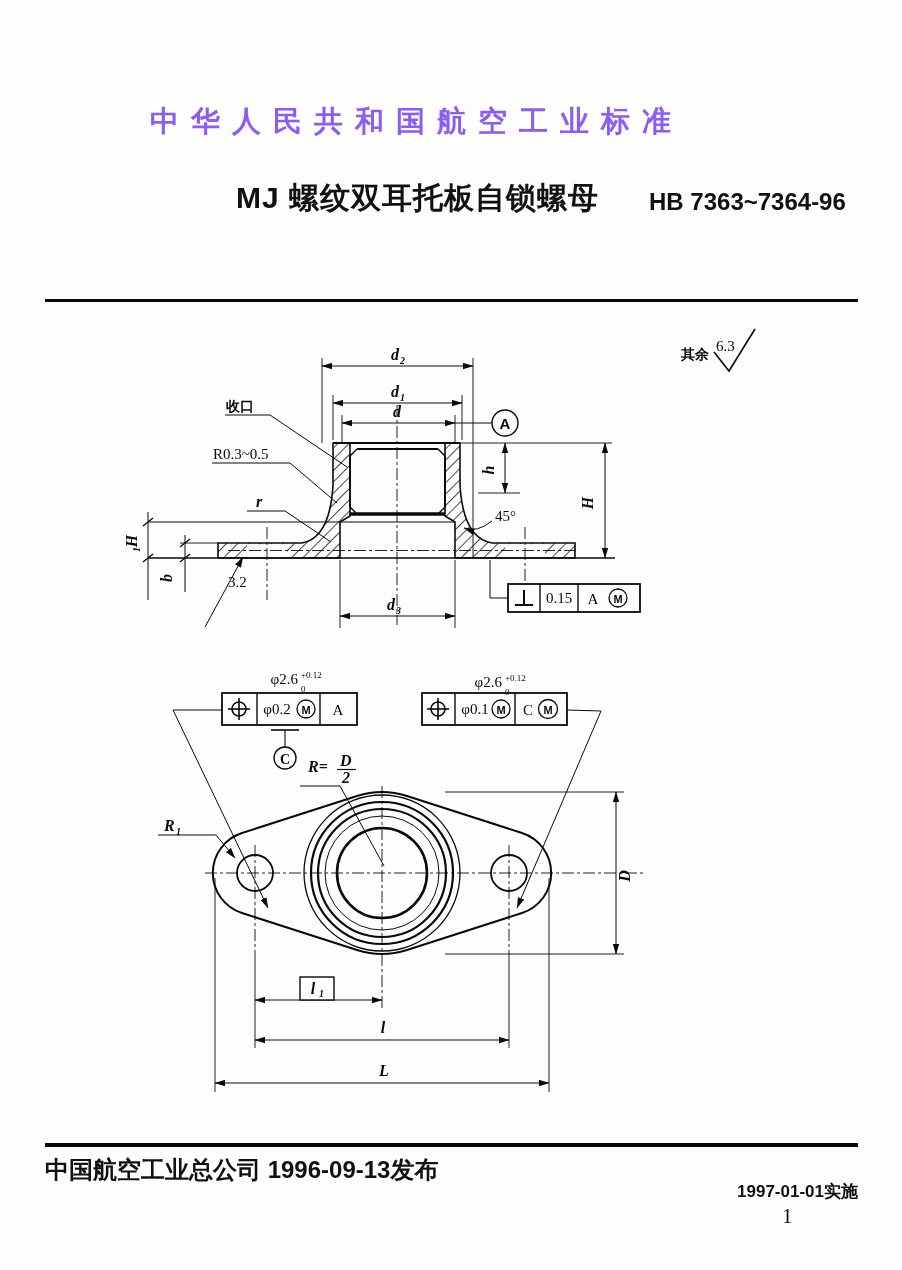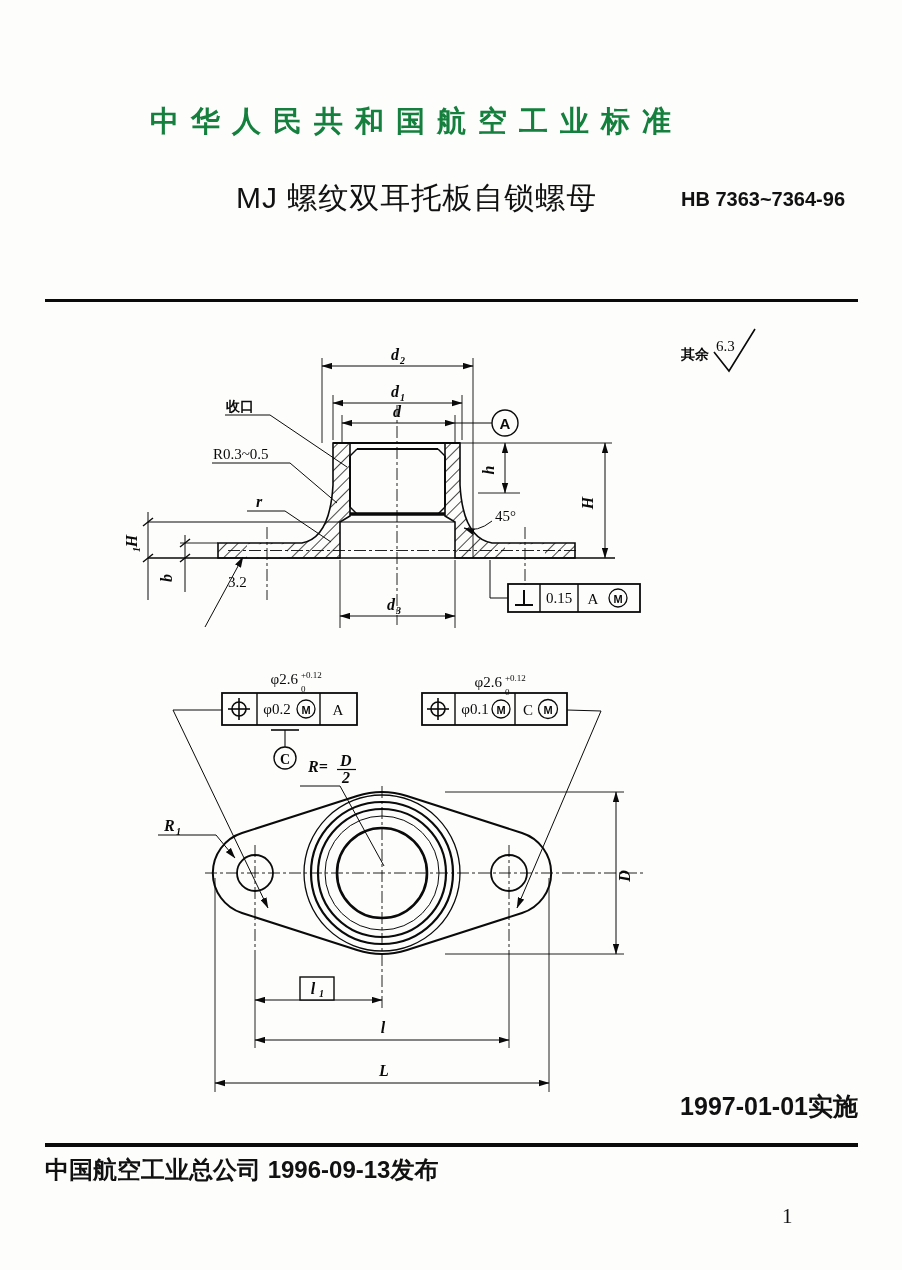--- a/index.html
+++ b/index.html
@@ -6,35 +6,34 @@
   body{
     width:902px;height:1270px;position:relative;
     background:#fdfdfc;color:#111;
     font-family:"Liberation Sans",sans-serif;
     overflow:hidden;
   }
   .abs{position:absolute;}
   .title{
     left:150px;top:102px;width:600px;
     font-size:29px;font-weight:bold;letter-spacing:12px;white-space:nowrap;
-    color:#15803d;
+    color:#8b5cf6;
   }
   .subtitle{
-    left:236px;top:178px;font-size:30px;font-weight:normal;letter-spacing:1px;white-space:nowrap;
+    left:236px;top:178px;font-size:30px;font-weight:bold;letter-spacing:1px;white-space:nowrap;
   }
   .stdno{
-    left:649px;top:188px;font-size:20px;font-weight:bold;white-space:nowrap;
+    left:649px;top:188px;font-size:24px;font-weight:bold;white-space:nowrap;
     font-family:"Liberation Sans",sans-serif;
-    margin-left:32px;
   }
   .rule{background:#0a0a0a;left:45px;width:813px;}
   .rule.top{top:299px;height:3px;}
   .rule.bottom{top:1143px;height:4px;}
   .footer-left{left:45px;top:1154px;font-size:24px;font-weight:bold;white-space:nowrap;}
-  .footer-right{right:44px;top:1090px;font-size:25px;font-weight:bold;white-space:nowrap;}
+  .footer-right{right:44px;top:1180px;font-size:17px;font-weight:bold;white-space:nowrap;}
   .pagenum{left:782px;top:1204px;font-size:21px;font-family:"Liberation Serif",serif;}
   svg{position:absolute;left:0;top:0;}
   svg text{fill:#0a0a0a;}
   .dimtxt{font-family:"Liberation Serif",serif;font-style:italic;font-weight:bold;font-size:16px;}
   .numtxt{font-family:"Liberation Serif",serif;font-size:15px;}
   .cjk{font-family:"Liberation Sans",sans-serif;font-size:14px;font-weight:bold;}
   .sub{font-family:"Liberation Serif",serif;font-style:italic;font-weight:bold;font-size:10px;}
   .tol{font-family:"Liberation Serif",serif;font-size:9px;}
 </style>
 </head>

